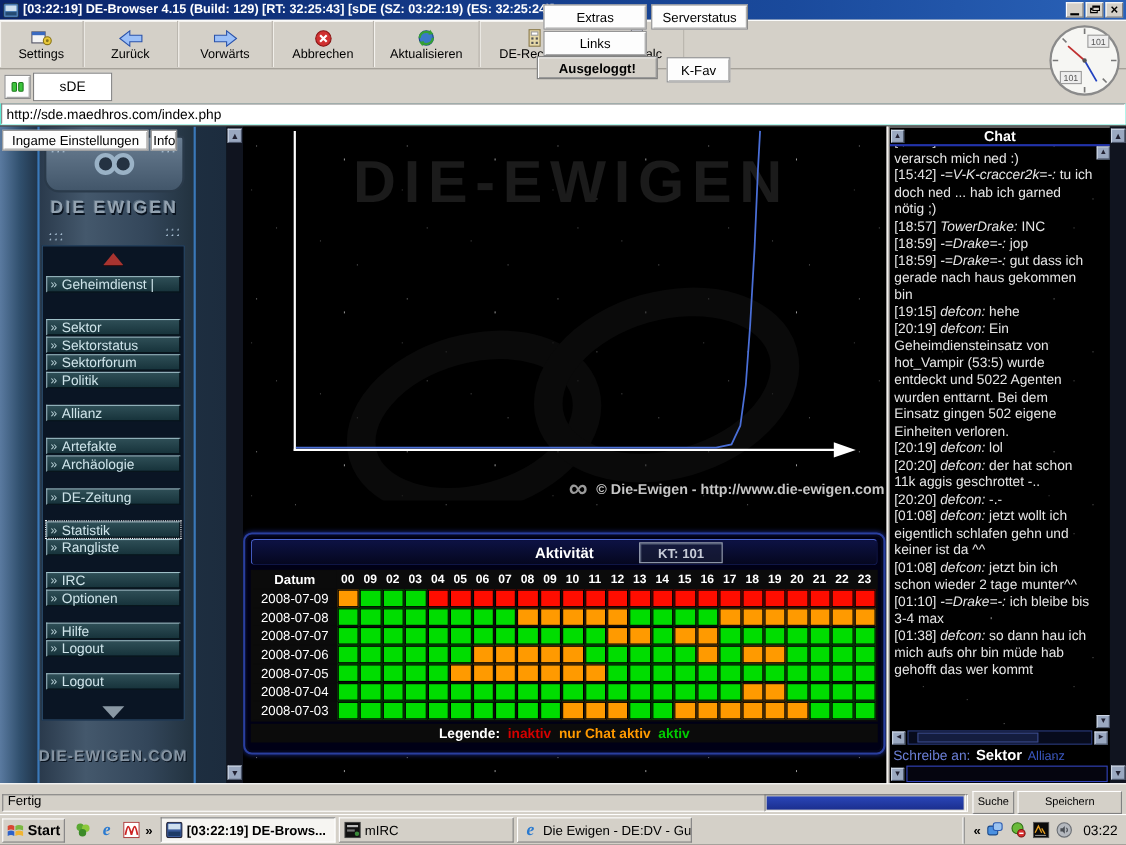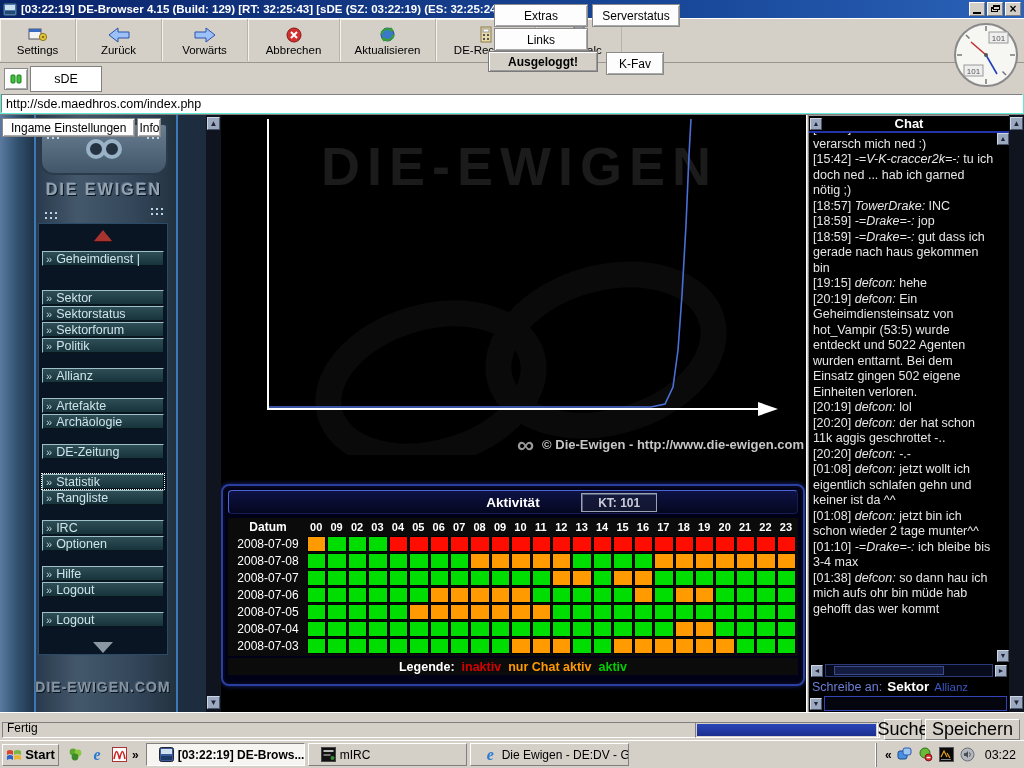--- a/index.html
+++ b/index.html
@@ -161,33 +161,33 @@
   .inputrow{flex:0 0 auto;height:17px;display:flex;align-items:center;gap:2px;padding:0 2px 2px 1px;}
   .chat-input{flex:1;height:15px;background:#05050f;border:1px solid #3344bb;color:#dde;font-size:11px;outline:none;padding:0 2px;}
 
   
   .statusbar{position:absolute;left:0;top:712px;width:1024px;height:28px;background:#d4d0c8;border-top:1px solid #fff;}
   .st-text{position:absolute;left:7px;top:8px;font-size:12px;color:#000;}
   .st-field{position:absolute;left:2px;top:9px;width:878px;height:16px;}
   .st-prog{position:absolute;left:695px;top:9px;width:183px;height:16px;padding:1px;}
   .st-prog .fill{width:100%;height:100%;background:linear-gradient(180deg,#2a46b8,#1b2f8f);}
   .st-btn{position:absolute;top:6px;height:21px;display:flex;align-items:center;justify-content:center;
-     font-size:18px;cursor:pointer;}
+     font-size:10px;cursor:pointer;}
   .btn-suche{left:884px;width:38px;}
   .btn-speichern{left:925px;width:95px;}
 
   
   .taskbar{position:absolute;left:0;top:740px;width:1024px;height:28px;background:#d4d0c8;border-top:1px solid #fff;
      display:flex;align-items:center;padding:0 2px;gap:3px;}
   .startbtn{width:57px;height:22px;display:flex;align-items:center;justify-content:center;gap:3px;
      font-weight:bold;font-size:13px;cursor:pointer;flex:0 0 auto;}
   .ql{display:flex;align-items:center;gap:4px;padding:0 4px;flex:0 0 auto;}
   .qlicon{width:18px;height:17px;display:flex;align-items:center;justify-content:center;cursor:pointer;}
   .chevtxt{font-size:12px;font-weight:bold;color:#000;cursor:pointer;}
-  .task{height:23px;width:159px;display:flex;align-items:center;gap:4px;padding:0 12px;font-size:12px;
+  .task{height:23px;width:159px;display:flex;align-items:center;gap:4px;padding:0 4px;font-size:12px;
      overflow:hidden;white-space:nowrap;cursor:pointer;flex:0 0 auto;}
   .task.active{background:#f6f5f2;border-color:#808080 #fff #fff #808080;font-weight:bold;}
   .task .ti{width:15px;height:15px;flex:0 0 auto;}
   .tray{margin-left:auto;display:flex;align-items:center;gap:5px;height:24px;padding:0 6px 0 8px;
      border-left:1px solid #808080;box-shadow:-1px 0 0 #fff;flex:0 0 auto;}
   .trayicon{width:16px;height:16px;display:flex;align-items:center;justify-content:center;cursor:pointer;}
   .traytime{font-size:12.5px;color:#000;margin-left:4px;}
   .ie-e{font-family:"Liberation Serif",serif;font-weight:bold;font-style:italic;font-size:16px;color:#2a7ad0;line-height:14px;}
 </style>
 </head>

